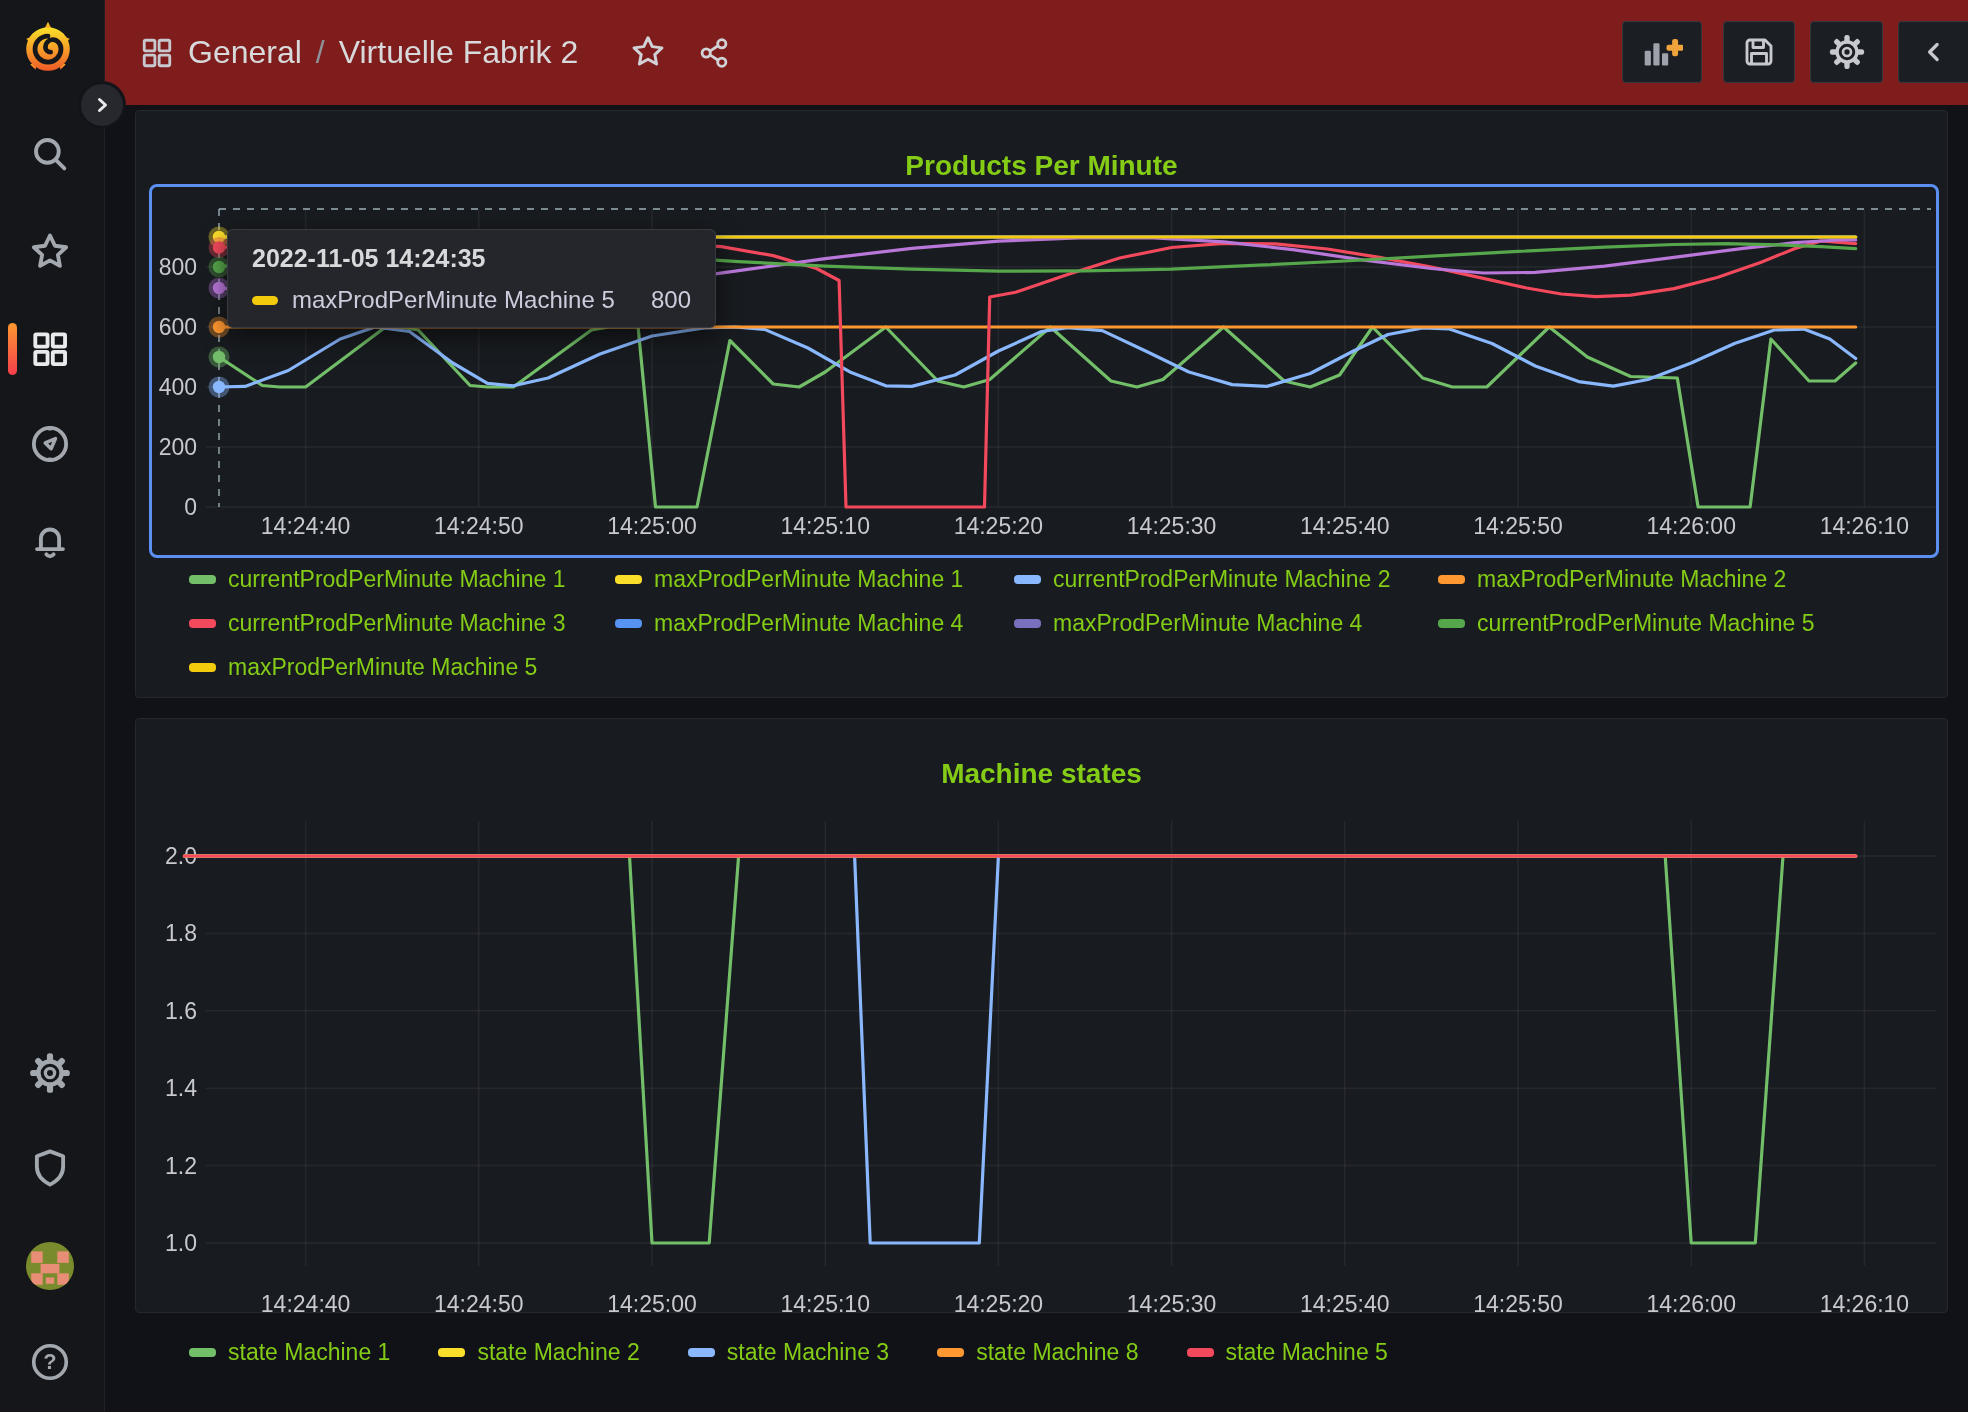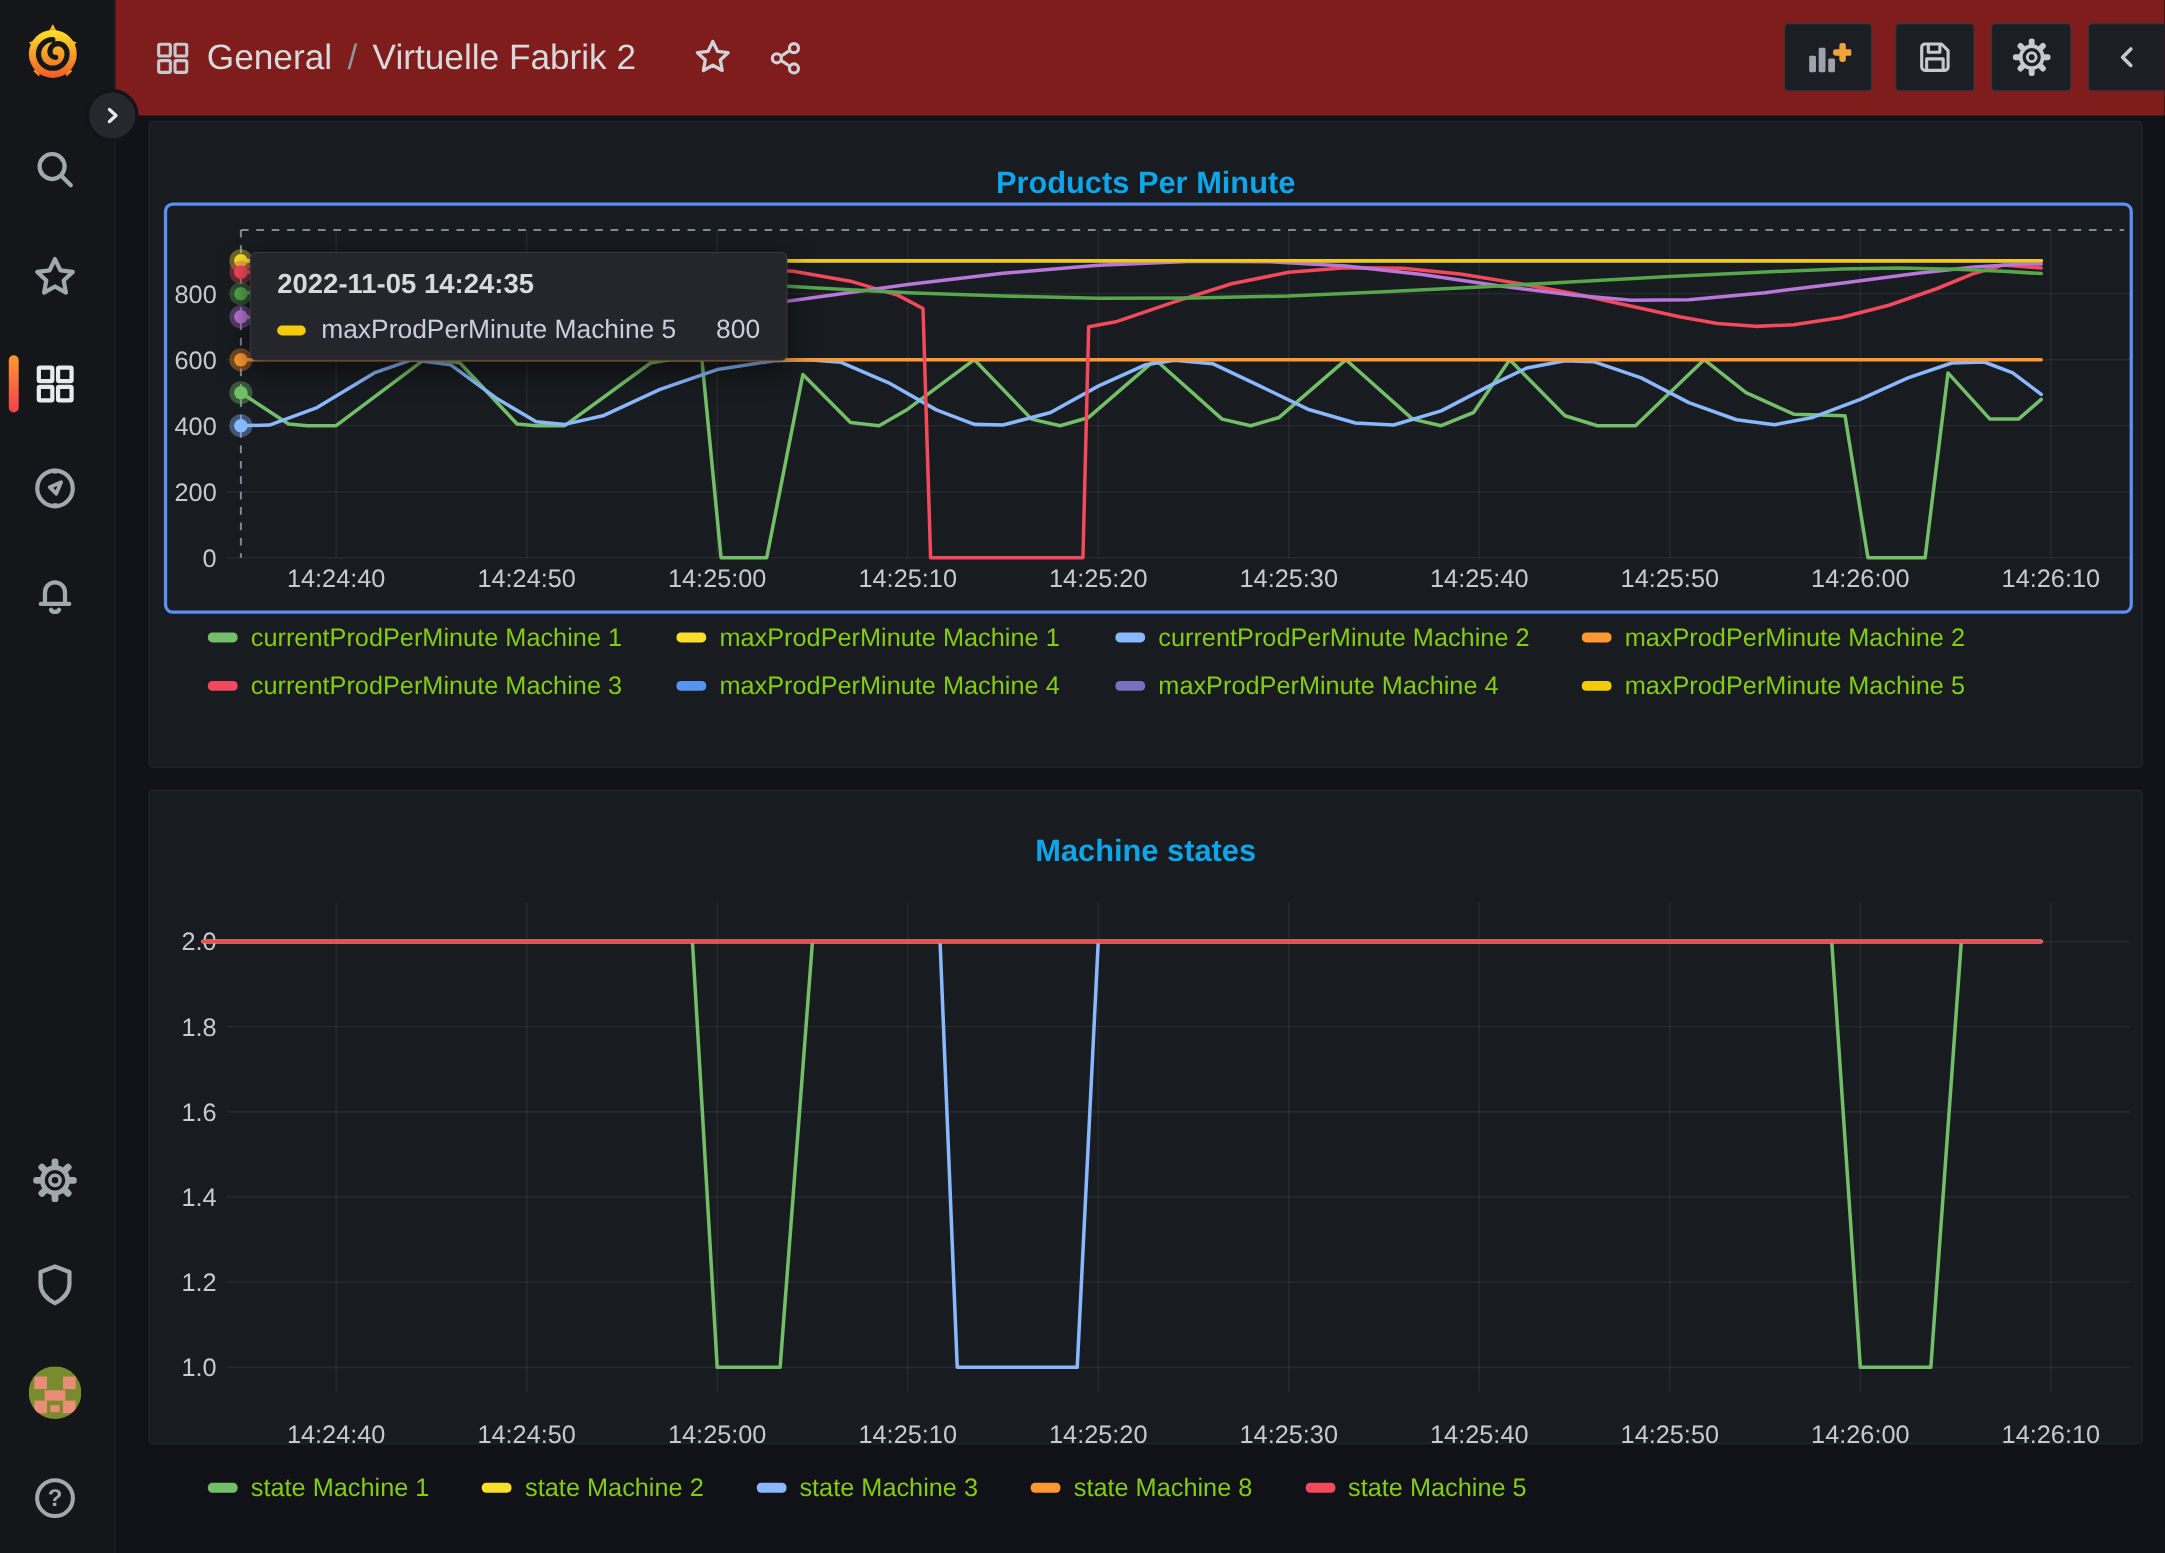--- a/index.html
+++ b/index.html
@@ -19,21 +19,21 @@
   .h-abs{position:absolute;display:flex;align-items:center;justify-content:center;}
   #breadcrumb{position:absolute;left:83px;top:0;height:105px;display:flex;align-items:center;
               font-size:32px;font-weight:500;color:#d8d9da;}
   #breadcrumb .sep{color:#8e9299;margin:0 14px;font-weight:400;}
   .hbtn{position:absolute;top:21px;height:62px;background:#1b1e23;border:1px solid #34373e;border-radius:4px;
         display:flex;align-items:center;justify-content:center;}
   
   .panel{position:absolute;background:#181b1f;border:1px solid #25272c;border-radius:4px;}
   #panel1{left:135px;top:110px;width:1813px;height:588px;}
   #panel2{left:135px;top:718px;width:1813px;height:595px;padding-left:40px;}
-  .panel-title{position:absolute;left:0;top:16px;width:100%;text-align:center;font-size:28px;font-weight:600;color:#0ea5e9;}
+  .panel-title{position:absolute;left:0;top:16px;width:100%;text-align:center;font-size:28px;font-weight:600;color:#84cc16;}
   .chart-svg{position:absolute;left:0;top:0;}
   #focus-box{position:absolute;left:13px;top:73px;width:1790px;height:374px;border:3px solid #5B8FF2;border-radius:8px;pointer-events:none;z-index:5;}
   .tick{fill:#c8c9ce;font-size:23px;font-family:"Liberation Sans",sans-serif;}
   .grid{stroke:rgba(204,204,220,0.08);stroke-width:1.5;}
   .dash{stroke:#8fa0a8;stroke-dasharray:7 7;stroke-width:1.8;opacity:.85;fill:none;}
   
   #tooltip{position:absolute;left:91px;top:118px;width:489px;height:99px;background:#24262c;
            border:1px solid rgba(204,204,220,0.12);border-radius:6px;z-index:10;
            box-shadow:0 8px 24px rgba(0,0,0,0.55);padding:14px 24px 0 24px;}
   #tooltip .tt-title{font-size:25px;font-weight:600;color:#d8d9da;}
@@ -348,20 +348,24 @@
         </div>
         <div class="legend-item">
           <span class="sw" style="background: rgb(87, 148, 242);"></span>
           <span class="lt">maxProdPerMinute Machine 4</span>
         </div>
         <div class="legend-item">
           <span class="sw" style="background: rgb(121, 112, 190);"></span>
           <span class="lt">maxProdPerMinute Machine 4</span>
         </div>
         <div class="legend-item">
+          <span class="sw" style="background: rgb(86, 166, 75);"></span>
+          <span class="lt">currentProdPerMinute Machine 5</span>
+        </div>
+        <div class="legend-item">
           <span class="sw" style="background: rgb(242, 204, 12);"></span>
           <span class="lt">maxProdPerMinute Machine 5</span>
         </div>
       </div>
   </section>
 
   <section class="panel" id="panel2">
     <h2 class="panel-title">Machine states</h2>
     <svg class="chart-svg" id="chart2" width="1813" height="672" viewBox="0 0 1813 672">
         <line x1="169.6" y1="102" x2="169.6" y2="547" class="grid"></line>

